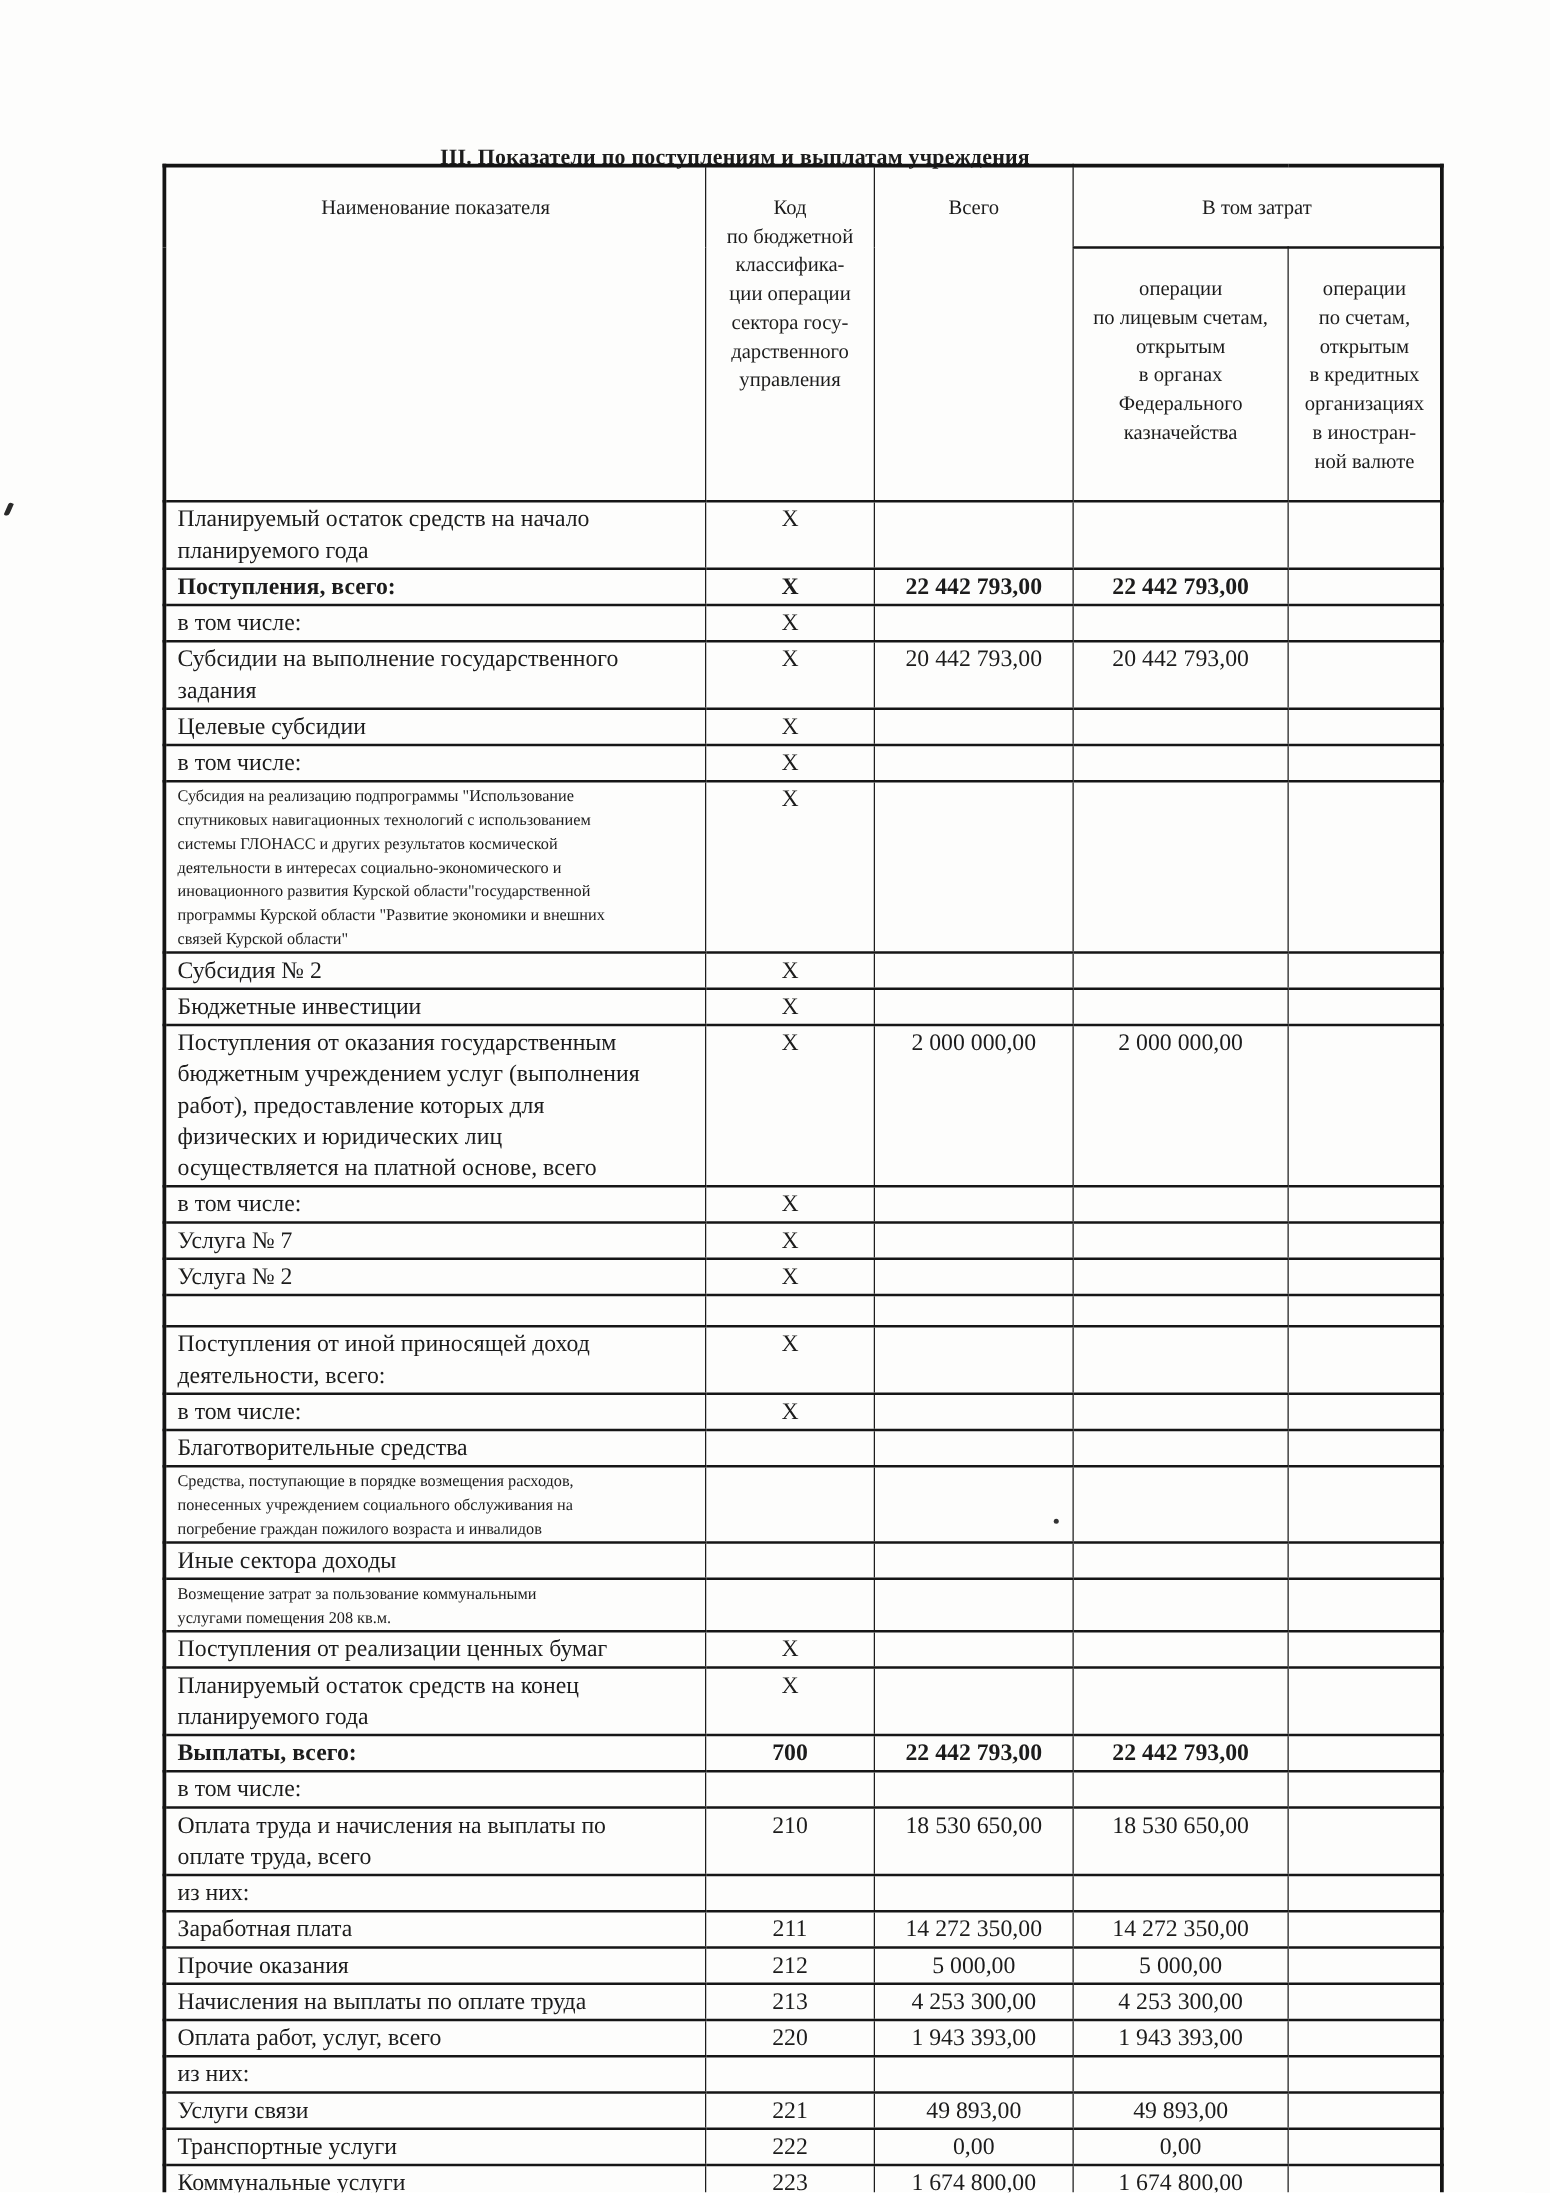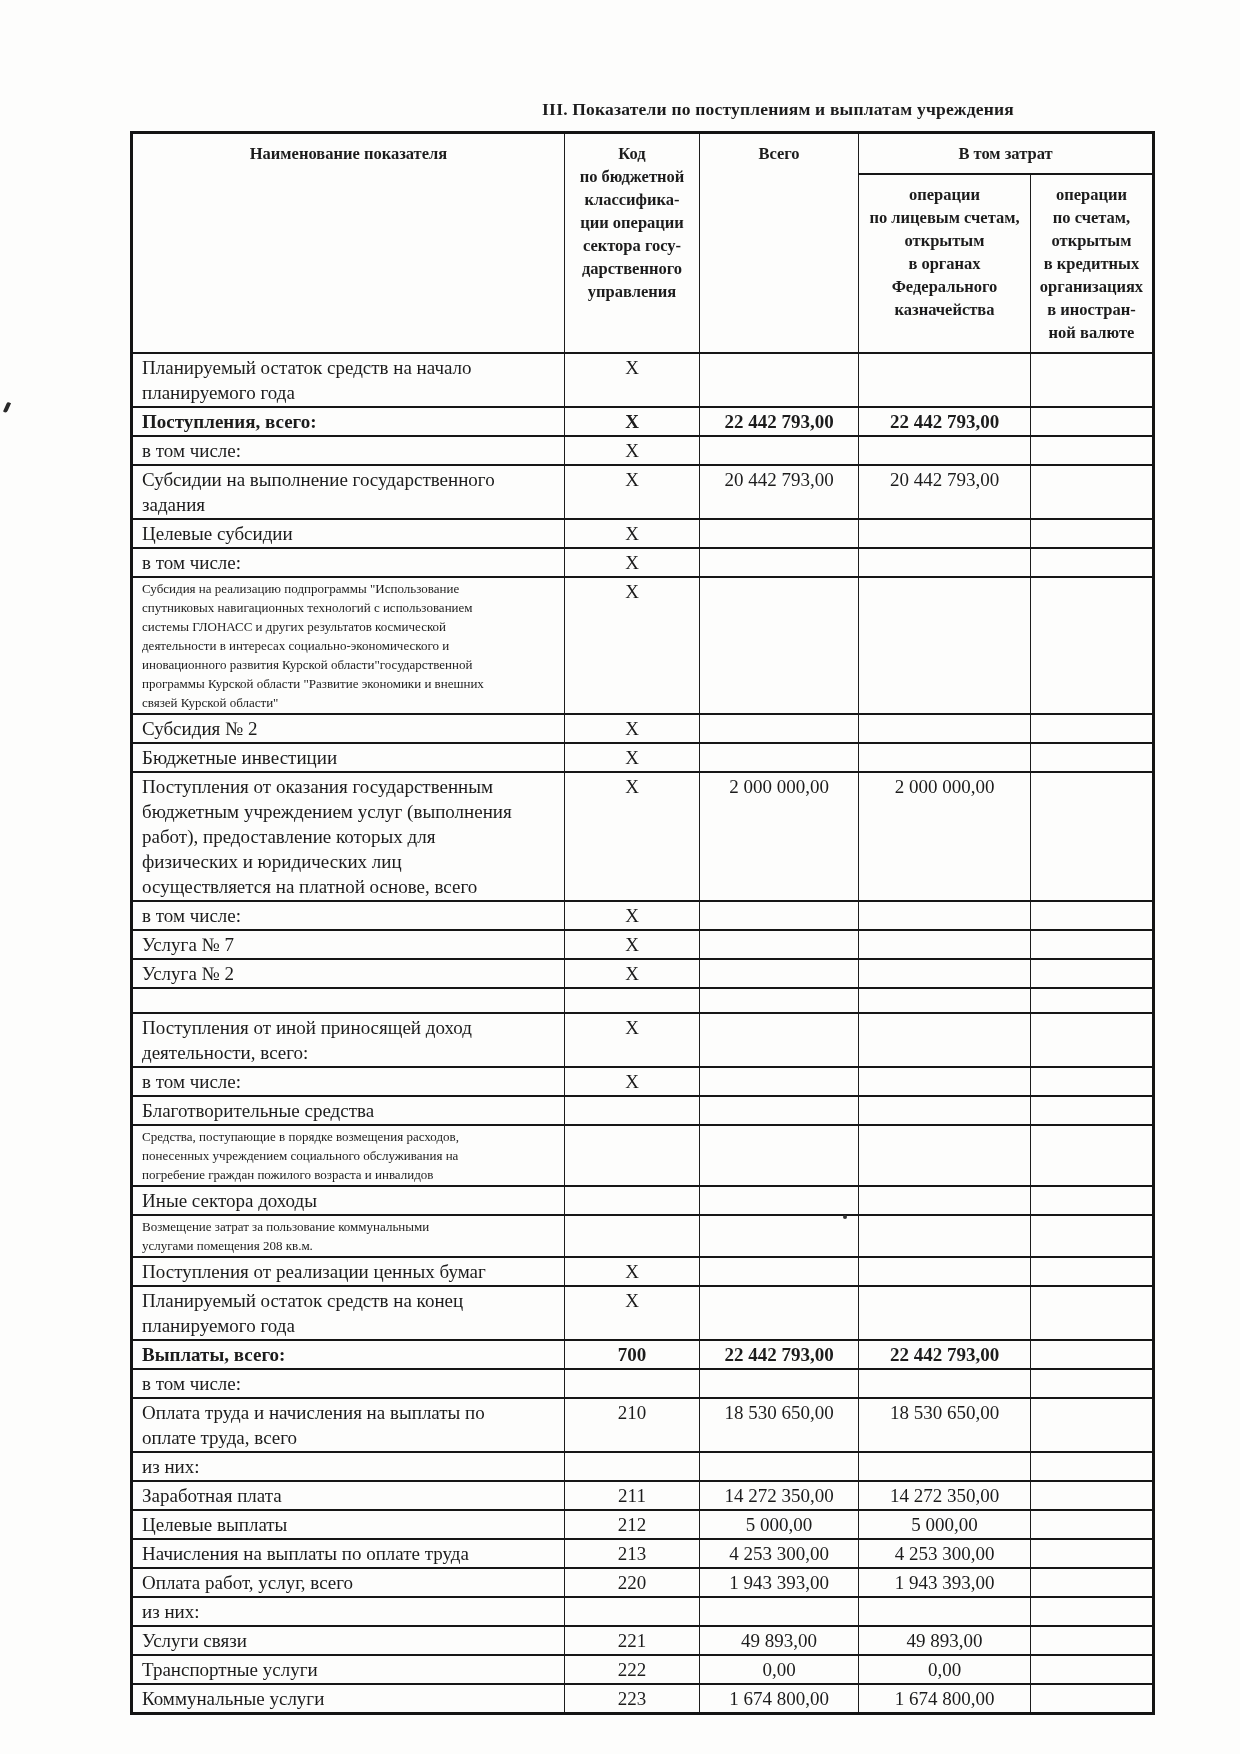--- a/index.html
+++ b/index.html
@@ -12,22 +12,22 @@
     font-family: "Liberation Serif", "DejaVu Serif", serif;
     color: #1c1c1c;
     overflow: hidden;
   }
   .doc-title {
     position: absolute;
     top: 99px;
     left: 130px;
     width: 1022px;
     padding-right: 138px;
-    margin: 0;
-    text-align: right;
+    margin: 16px;
+    text-align: center;
     font-size: 17.5px;
     font-weight: bold;
     letter-spacing: 0.2px;
     white-space: nowrap;
   }
   table.budget-table {
     position: absolute;
     top: 131px;
     left: 130px;
     width: 1022px;
@@ -36,26 +36,26 @@
     border: 3px solid #141414;
   }
   th, td {
     border-left: 1.6px solid #1d1d1d;
     border-right: 1.6px solid #1d1d1d;
     border-top: 2.2px solid #161616;
     border-bottom: 2.2px solid #161616;
     overflow: hidden;
   }
   thead th {
-    font-weight: bold;
+    font-weight: normal;
     font-size: 16.5px;
     line-height: 23px;
     vertical-align: top;
     text-align: center;
-    padding: 8px 4px;
+    padding: 20px 4px;
     white-space: pre-line;
   }
   th.incl-h { height: 32px; }
   thead tr.sub-row th { height: 164px; text-align: center; }
   tbody td {
     font-size: 19px;
     line-height: 25px;
     height: 25px;
     padding: 1px 4px;
     vertical-align: top;
@@ -337,21 +337,21 @@
     <td class="c-num"></td>
   </tr>
         <tr>
     <td class="c-name">Заработная плата</td>
     <td class="c-code">211</td>
     <td class="c-num">14 272 350,00</td>
     <td class="c-num">14 272 350,00</td>
     <td class="c-num"></td>
   </tr>
         <tr>
-    <td class="c-name">Целевые выплаты</td>
+    <td class="c-name">Прочие оказания</td>
     <td class="c-code">212</td>
     <td class="c-num">5 000,00</td>
     <td class="c-num">5 000,00</td>
     <td class="c-num"></td>
   </tr>
         <tr>
     <td class="c-name">Начисления на выплаты по оплате труда</td>
     <td class="c-code">213</td>
     <td class="c-num">4 253 300,00</td>
     <td class="c-num">4 253 300,00</td>

